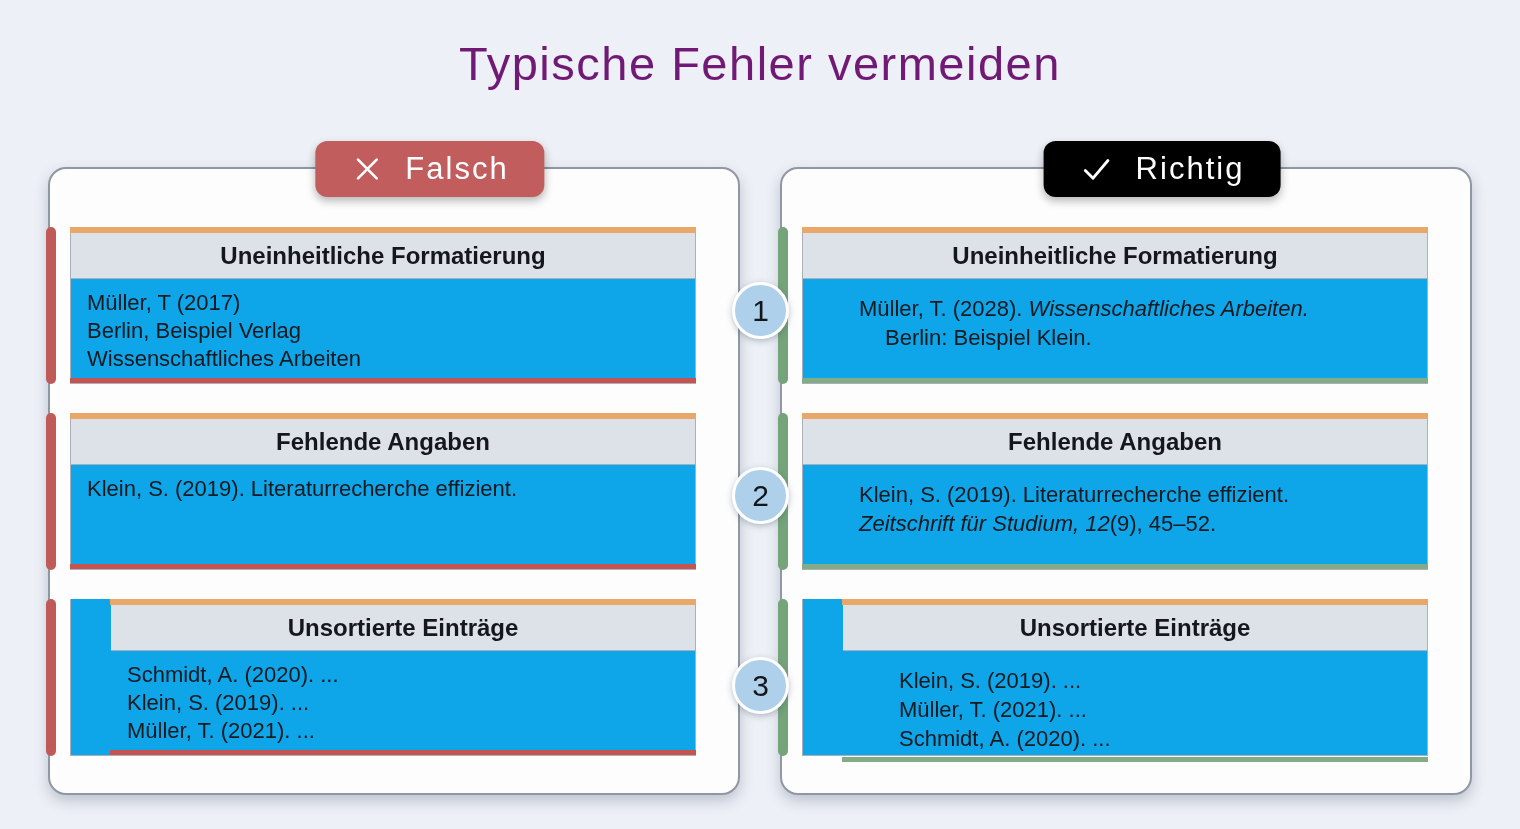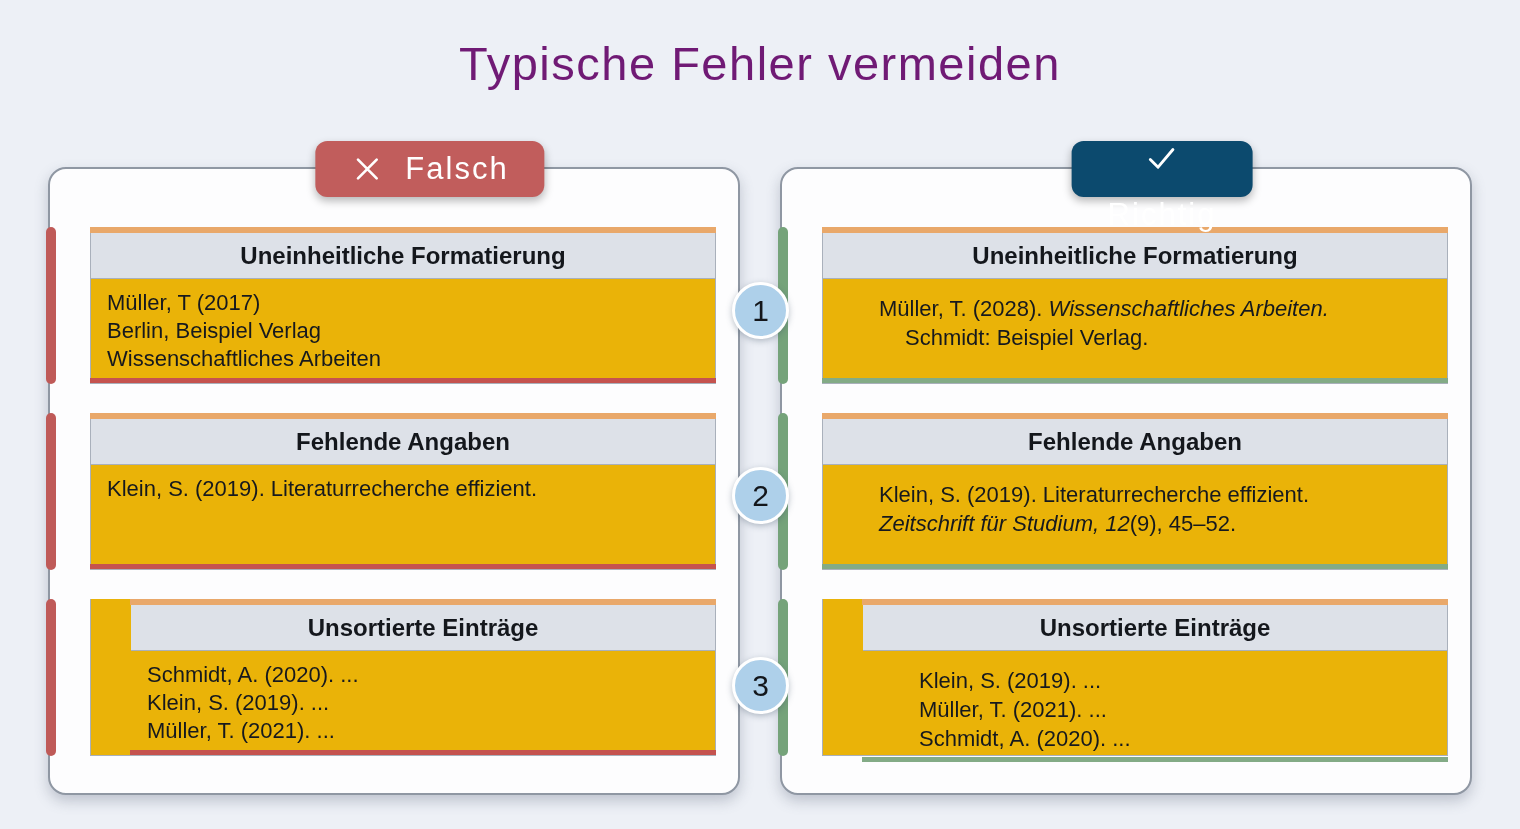--- a/index.html
+++ b/index.html
@@ -24,27 +24,27 @@
   .panel-right { left:780px; }
   
   .badge {
     position:absolute; top:-28px; left:50%; transform:translateX(-50%);
     display:flex; align-items:center; gap:22px;
     height:56px; padding:0 36px; border-radius:12px;
     color:#ffffff; font-size:31px; letter-spacing:2px;
     box-shadow:0 4px 9px rgba(0,0,0,.28); z-index:4; white-space:nowrap;margin-left:36px;
   }
   .badge-wrong   { background:#c15d5c; }
-  .badge-correct { background:#0c4a6e;flex-direction:column; }
+  .badge-correct { background:#000000; }
   .badge svg { display:block; }
   
   .card {
-    position:absolute; left:40px; width:626px; height:157px;
+    position:absolute; left:20px; width:626px; height:157px;
     display:flex; flex-direction:column;
-    background:#eab308; border:1px solid #a9b0bb; border-top:none;
+    background:#0ea5e9; border:1px solid #a9b0bb; border-top:none;
   }
   .card-pos-1 { top:58px; } .card-pos-2 { top:244px; } .card-pos-3 { top:430px;padding-left:40px; }
   .bar-top {
     height:6px; width:calc(100% + 2px); margin:0 -1px;
     background:#e9a86a; flex:none;
   }
   .card-title {
     height:46px; flex:none; background:#dde1e8;
     border-bottom:1px solid #a9b0bb;
     display:flex; align-items:center; justify-content:center;
@@ -142,21 +142,21 @@
 
     <div class="accent-bar green accent-pos-1"></div>
     <div class="accent-bar green accent-pos-2"></div>
     <div class="accent-bar green accent-pos-3"></div>
 
     <article class="card card-pos-1">
       <div class="bar-top"></div>
       <header class="card-title">Uneinheitliche Formatierung</header>
       <div class="card-body">
         <p class="cite"><span>Müller, T. (2028). </span><i>Wissenschaftliches Arbeiten.</i></p>
-        <p class="cite indent"><span>Schmidt: Beispiel Verlag.</span></p>
+        <p class="cite indent"><span>Berlin: Beispiel Klein.</span></p>
       </div>
       <div class="bar-bottom green"></div>
     </article>
 
     <article class="card card-pos-2">
       <div class="bar-top"></div>
       <header class="card-title">Fehlende Angaben</header>
       <div class="card-body">
         <p class="cite"><span>Klein, S. (2019). Literaturrecherche effizient.</span></p>
         <p class="cite"><i>Zeitschrift für Studium, 12</i><span>(9), 45–52.</span></p>

